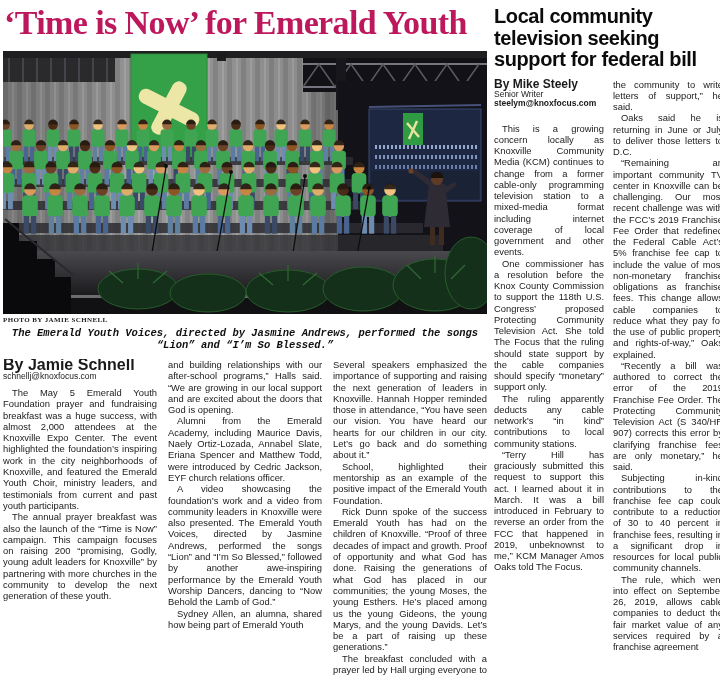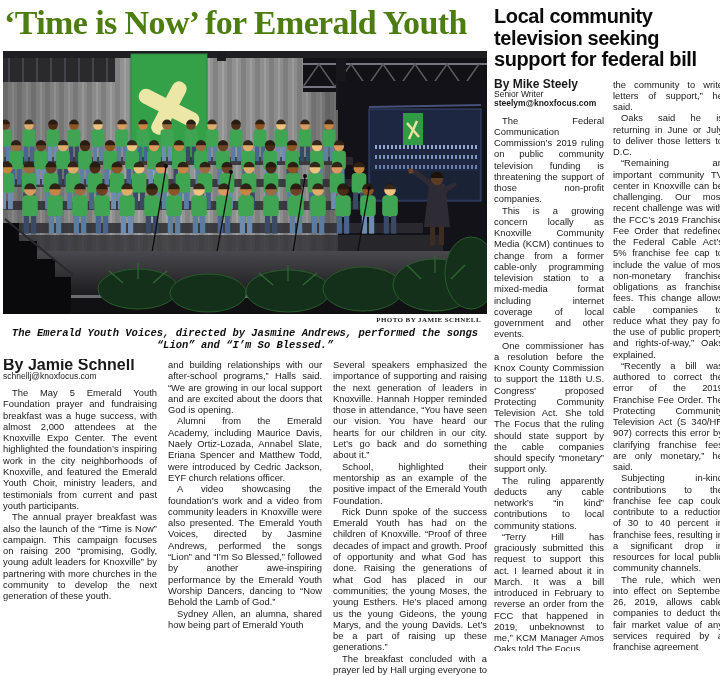--- a/index.html
+++ b/index.html
@@ -9,25 +9,25 @@
     -webkit-font-smoothing:antialiased;
   }
   .page{display:flex;padding:0 0 0 3px;}
   .left{width:484px;flex:0 0 484px;}
   .right{width:226px;flex:0 0 226px;padding-left:7px;}
 
   
   .headline{
     font-family:"Liberation Serif",serif;font-weight:700;
     font-size:34px;line-height:42px;letter-spacing:-0.6px;
-    margin:2px 0 7px 1px;white-space:nowrap;color:#4d7c0f;
+    margin:2px 0 7px 1px;white-space:nowrap;color:#be185d;
   }
   .photo{width:484px;height:263px;display:block;}
   .credit{
-    text-align:right;font-family:"Liberation Serif",serif;font-weight:700;
+    font-family:"Liberation Serif",serif;font-weight:700;
     font-size:7px;letter-spacing:.4px;line-height:8px;margin:2px 6px 0 0;color:#222;
   }
   .caption{
     text-align:center;font-family:Liberation Mono, monospace;font-weight:700;font-style:italic;
     font-size:10.5px;line-height:12px;margin:3px 4px 8px 4px;color:#111;
   }
   .cols{display:flex;gap:11px;height:322px;overflow:hidden;}
   .col{width:154px;flex:0 0 154px;font-size:9.4px;line-height:11.3px;text-align:justify;color:#1a1a1a;}
   .col p{margin:0;text-indent:9px;}
   .col.cont p:first-child{text-indent:0;}
@@ -38,21 +38,21 @@
   .r-headline{
     font-weight:700;font-size:20px;line-height:21.5px;letter-spacing:-0.4px;
     margin:6px 0 8px 0;color:#0b0b0b;
   }
   .rcols{display:flex;gap:9px;height:572px;overflow:hidden;}
   .rcol{width:110px;flex:0 0 110px;font-size:9.4px;line-height:11.25px;text-align:justify;color:#1a1a1a;}
   .rcol p{margin:0;text-indent:8px;}
   .rcol.cont p:first-child{text-indent:0;}
   .r-byl-name{font-weight:700;font-size:12px;line-height:11px;}
   .r-byl-role{font-size:8.5px;line-height:9.5px;}
-  .r-byl-email{font-weight:700;font-size:8.5px;line-height:9.5px;margin-bottom:6px;}
+  .r-byl-email{font-weight:700;font-size:8.5px;line-height:9.5px;margin-bottom:14px;}
 
   
   .kt{fill:var(--shirt,#3fa552);}
   .kj{fill:var(--jean,#5a7ca3);}
   .kh{fill:var(--skin,#c68642);}
   .khair{fill:#241a12;opacity:.92;}
 </style>
 </head>
 <body>
 
@@ -295,21 +295,20 @@
   </div>
 
   <div class="right">
     <h2 class="r-headline">Local community television seeking support for federal bill</h2>
     <div class="rcols">
       <div class="rcol">
         <div class="r-byl-name">By Mike Steely</div>
         <div class="r-byl-role">Senior Writer</div>
         <div class="r-byl-email">steelym@knoxfocus.com</div>
         <div>
-            <p>The Federal Communication Commission’s 2019 ruling on public community television funding is threatening the support of those non-profit companies.</p>
             <p>This is a growing concern locally as Knoxville Community Media (KCM) continues to change from a former cable-only programming television station to a mixed-media format including internet coverage of local government and other events.</p>
             <p>One commissioner has a resolution before the Knox County Commission to support the 118th U.S. Congress’ proposed Protecting Community Television Act. She told The Focus that the ruling should state support by the cable companies should specify “monetary” support only.</p>
             <p>The ruling apparently deducts any cable network’s “in kind” contributions to local community stations.</p>
             <p>“Terry Hill has graciously submitted this request to support this act. I learned about it in March. It was a bill introduced in February to reverse an order from the FCC that happened in 2019, unbeknownst to me,” KCM Manager Amos Oaks told The Focus.</p>
           </div>
       </div>
       <div class="rcol cont">
           <p>the community to write letters of support,” he said.</p>
           <p>Oaks said he is returning in June or July to deliver those letters to D.C.</p>
           <p>“Remaining an important community TV center in Knoxville can be challenging. Our most recent challenge was with the FCC’s 2019 Franchise Fee Order that redefined the Federal Cable Act’s 5% franchise fee cap to include the value of most non-monetary franchise obligations as franchise fees. This change allows cable companies to reduce what they pay for the use of public property and rights-of-way,” Oaks explained.</p>

